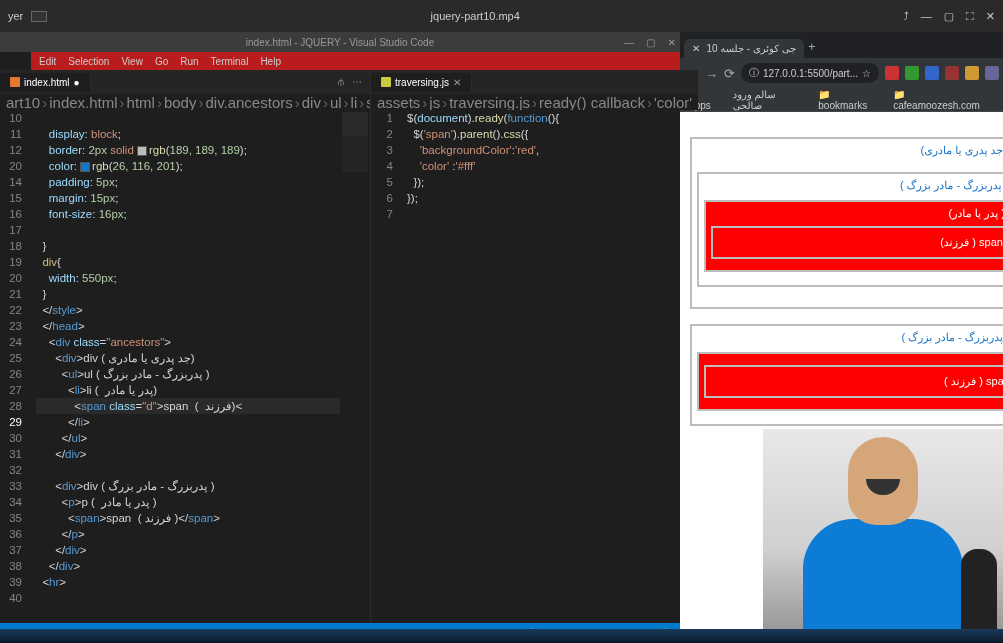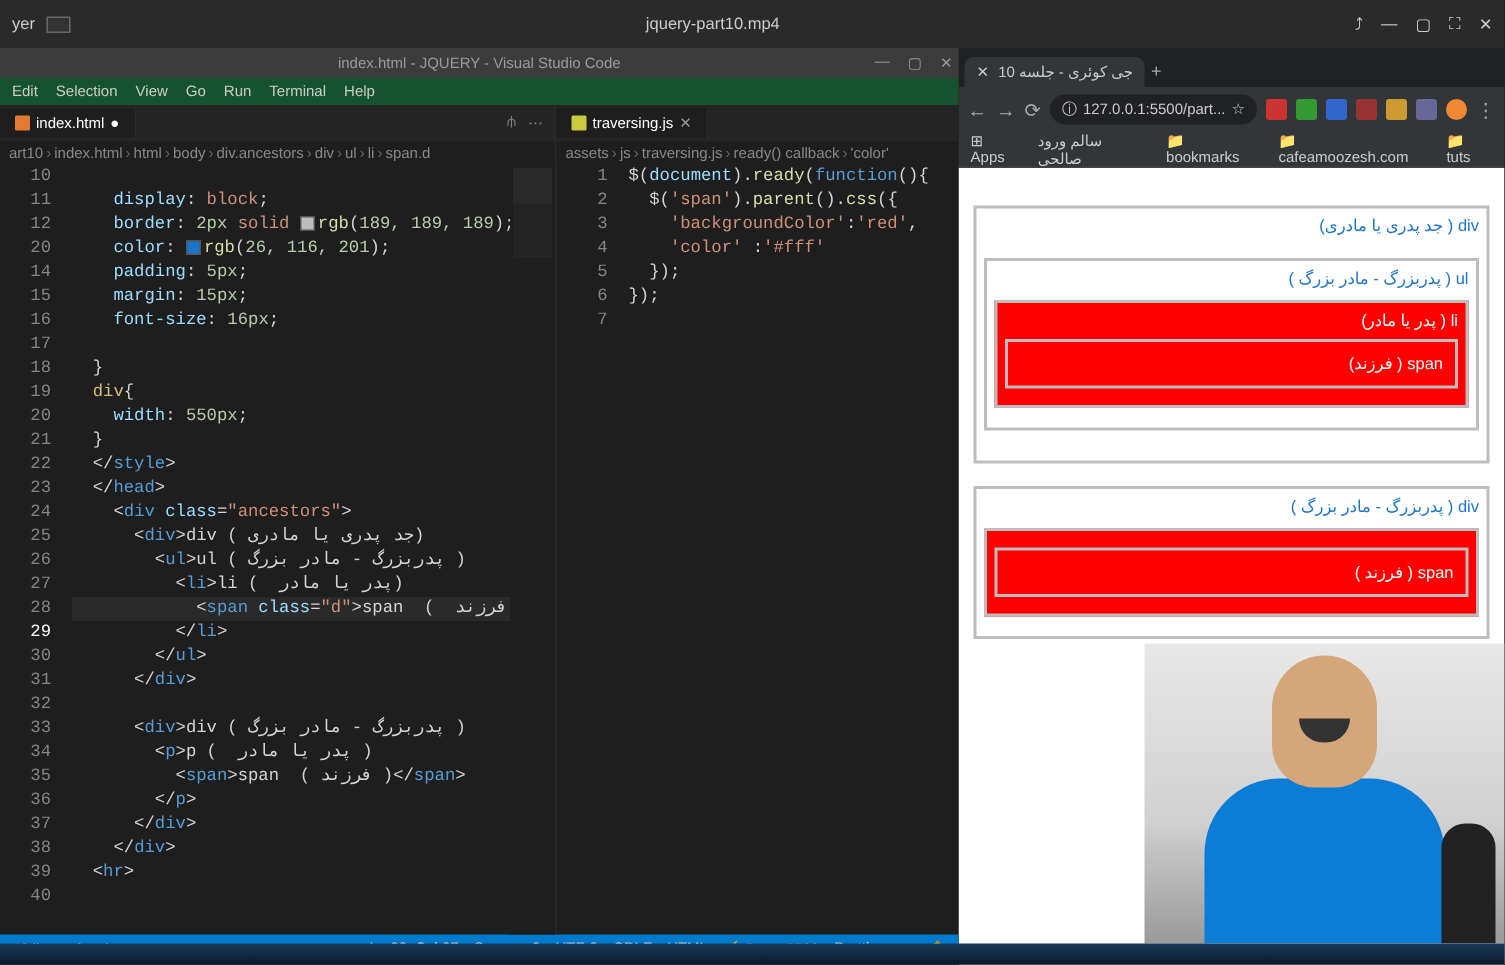--- a/index.html
+++ b/index.html
@@ -57,27 +57,28 @@
 .vscode-title .win-controls {
   position: absolute;
   right: 4px;
   display: flex;
   gap: 12px;
   color: #999;
 }
 
 .vscode-menu {
   height: 18px;
-  background: #14532d;
+  background: #b91c1c;
   display: flex;
   align-items: center;
   padding: 0 8px;
   gap: 12px;
   font-size: 10px;
   color: #ccc;
+  margin-left: 31px;
 }
 
 .vscode-body {
   flex: 1;
   display: flex;
 }
 
 .editor-panel {
   display: flex;
   flex-direction: column;
@@ -104,38 +105,37 @@
 .tab-icon { width: 10px; height: 10px; background: #e37933; border-radius: 1px; }
 .tab-icon.js { background: #cbcb41; }
 .tab-close { color: #999; font-size: 10px; }
 .tabs-right { margin-left: auto; padding-right: 8px; color: #888; display:flex; gap:8px;}
 
 .breadcrumb {
   height: 16px;
   background: #1e1e1e;
   display: flex;
   align-items: center;
-  font-size: 10px;
+  font-size: 15px;
   color: #888;
   padding: 0 6px;
   gap: 2px;
   overflow: hidden;
   white-space: nowrap;
 }
 .breadcrumb .sep { color: #666; }
 .breadcrumb .bc-item { color: #888; }
 
 .code-area {
   flex: 1;
   display: flex;
-  font-family: Liberation Mono, monospace;
+  font-family: Liberation Sans, sans-serif;
   font-size: 11.5px;
   line-height: 16px;
   position: relative;
-  margin-left: 12px;
 }
 .gutter {
   width: 32px;
   text-align: right;
   padding-right: 10px;
   color: #858585;
   user-select: none;
 }
 .gutter .ln { height: 16px; }
 .code-content {

